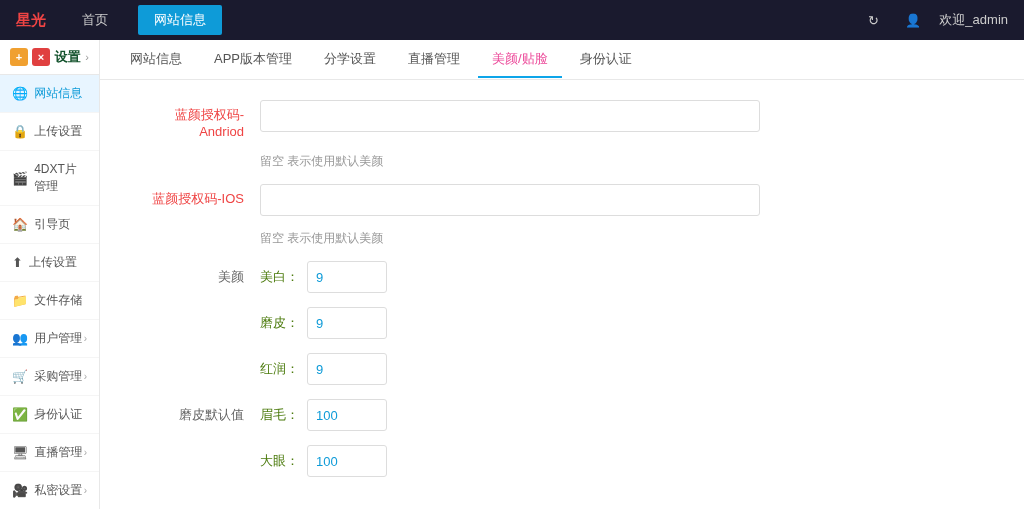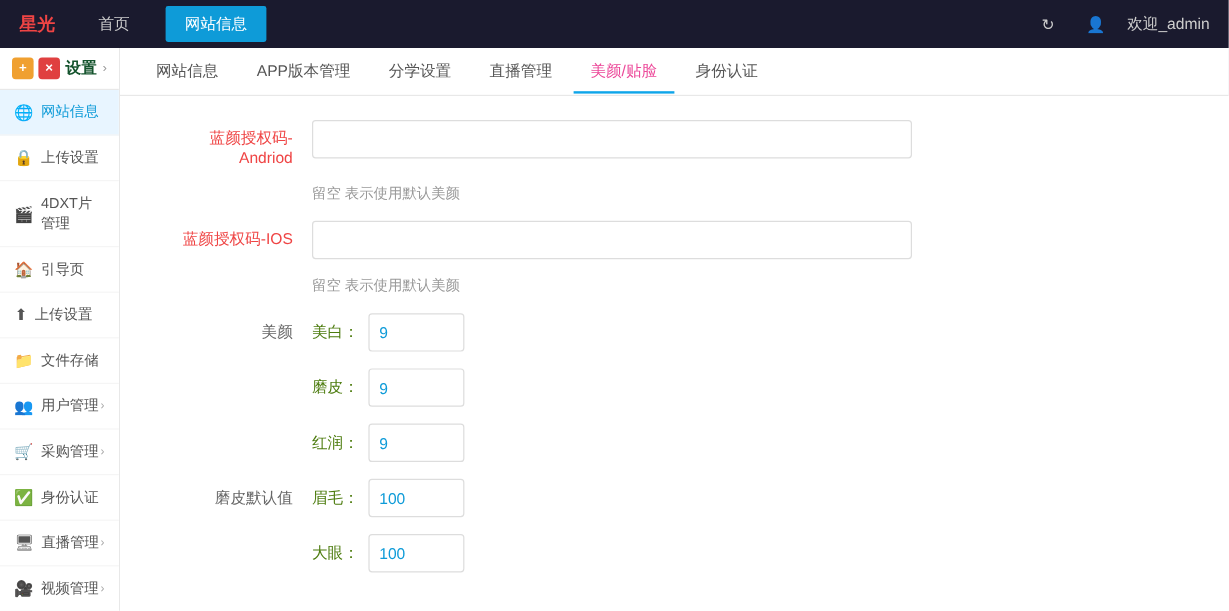--- a/index.html
+++ b/index.html
@@ -265,21 +265,21 @@
     <div class="sidebar-item">
       <div class="sidebar-item-left">
         <span class="sidebar-item-icon">🖥</span>
         <span>直播管理</span>
       </div>
       <span class="sidebar-item-arrow">›</span>
     </div>
     <div class="sidebar-item">
       <div class="sidebar-item-left">
         <span class="sidebar-item-icon">🎥</span>
-        <span>视频管理</span>
+        <span>私密设置</span>
       </div>
       <span class="sidebar-item-arrow">›</span>
     </div>
 
   </div>
 
   <div class="content-area">
 
     <div class="sub-tabs">
       <div class="sub-tab">网站信息</div>

